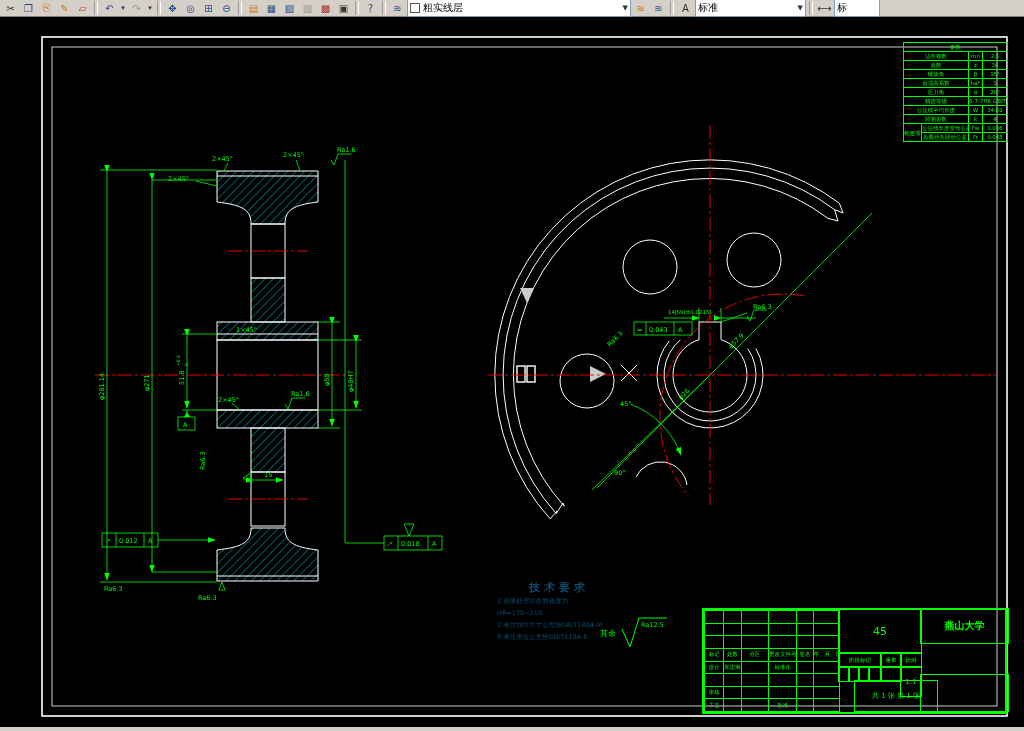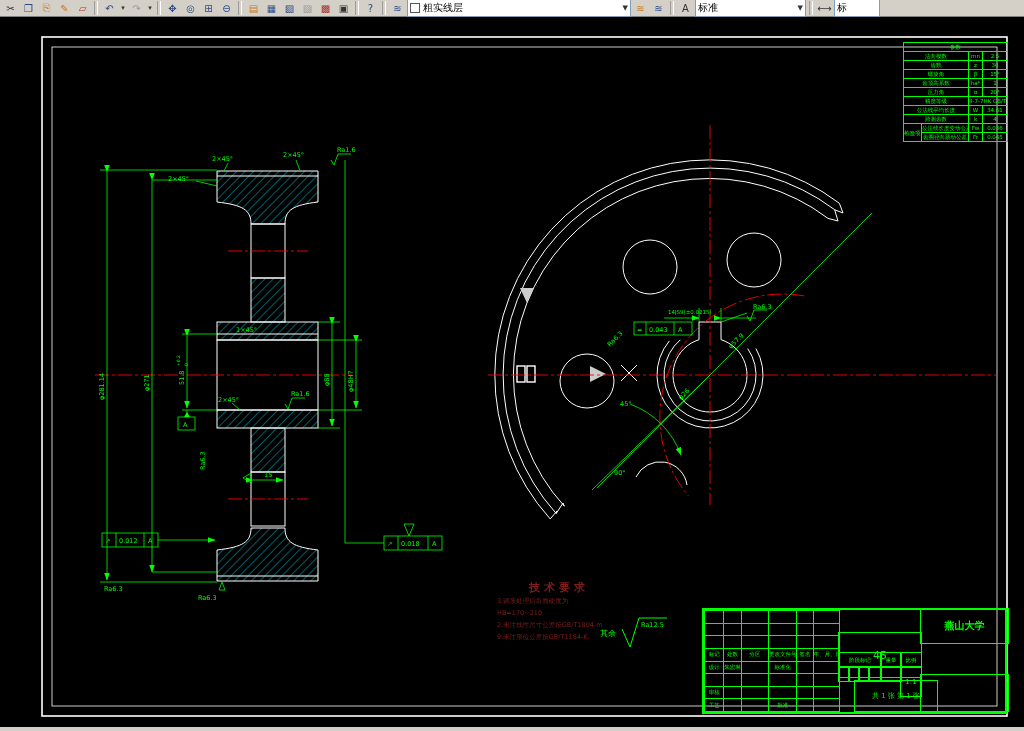--- a/index.html
+++ b/index.html
@@ -18,21 +18,21 @@
   .gray{color:#999;}
   .orange{color:#c87820;}
   .red{color:#b03030;}
   .dark{color:#333;}
   
   #cad-svg{position:absolute;left:0;top:17px;}
   #param-table{position:absolute;left:903px;top:42px;width:104px;border-collapse:collapse;
     table-layout:fixed;}
   #param-table td{border:1px solid #00ff00;color:#00ff00;font-size:5.5px;line-height:8px;height:8px;
     padding:0;text-align:center;overflow:hidden;white-space:nowrap;}
-  #tech-req{position:absolute;left:497px;top:580px;width:170px;color:#7f1d1d;}
+  #tech-req{position:absolute;left:497px;top:580px;width:170px;color:#0c4a6e;}
   #tech-req .tr-title{font-size:11px;font-weight:bold;letter-spacing:4px;margin-left:32px;}
   #tech-req .tr-line{font-size:6.5px;line-height:12px;white-space:nowrap;}
   
   #title-block{position:absolute;left:702px;top:608px;width:305px;height:106px;
     border:2px solid #00ff00;box-sizing:border-box;color:#00ff00;}
   #tb-grid{position:absolute;left:0;top:0;width:136px;height:102px;border-collapse:collapse;table-layout:fixed;}
   #tb-grid td{border:1px solid #00ff00;font-size:5.5px;line-height:11px;height:11px;padding:0;
     text-align:center;overflow:hidden;white-space:nowrap;color:#00ff00;}
   .tb-cell{position:absolute;border:1px solid #00ff00;box-sizing:border-box;display:flex;
     align-items:center;justify-content:center;overflow:hidden;white-space:nowrap;}
@@ -433,21 +433,21 @@
       <td>工艺</td>
       <td></td>
           <td></td>
       <td>批准</td>
       <td></td>
           <td></td>
     </tr>
   </tbody>
     </table>
 
-  <div class="tb-cell" style="left:134px;top:-2px;width:84px;height:46px;font-size:11px;margin-top:24px;">45</div>
+  <div class="tb-cell" style="left:134px;top:-2px;width:84px;height:46px;font-size:11px;">45</div>
 
   <div class="tb-cell" style="left:216px;top:-2px;width:89px;height:36px;font-size:10px;font-weight:bold;">燕山大学</div>
   <div class="tb-cell" style="left:216px;top:64px;width:89px;height:38px;"></div>
 
   <div class="tb-cell" style="left:134px;top:42px;width:44px;height:16px;font-size:5.5px;">阶段标记</div>
   <div class="tb-cell" style="left:176px;top:42px;width:22px;height:16px;font-size:5.5px;">重量</div>
   <div class="tb-cell" style="left:196px;top:42px;width:22px;height:16px;font-size:5.5px;">比例</div>
   <div class="tb-cell" style="left:134px;top:56px;width:12px;height:16px;"></div>
   <div class="tb-cell" style="left:144px;top:56px;width:12px;height:16px;"></div>
   <div class="tb-cell" style="left:154px;top:56px;width:12px;height:16px;"></div>

